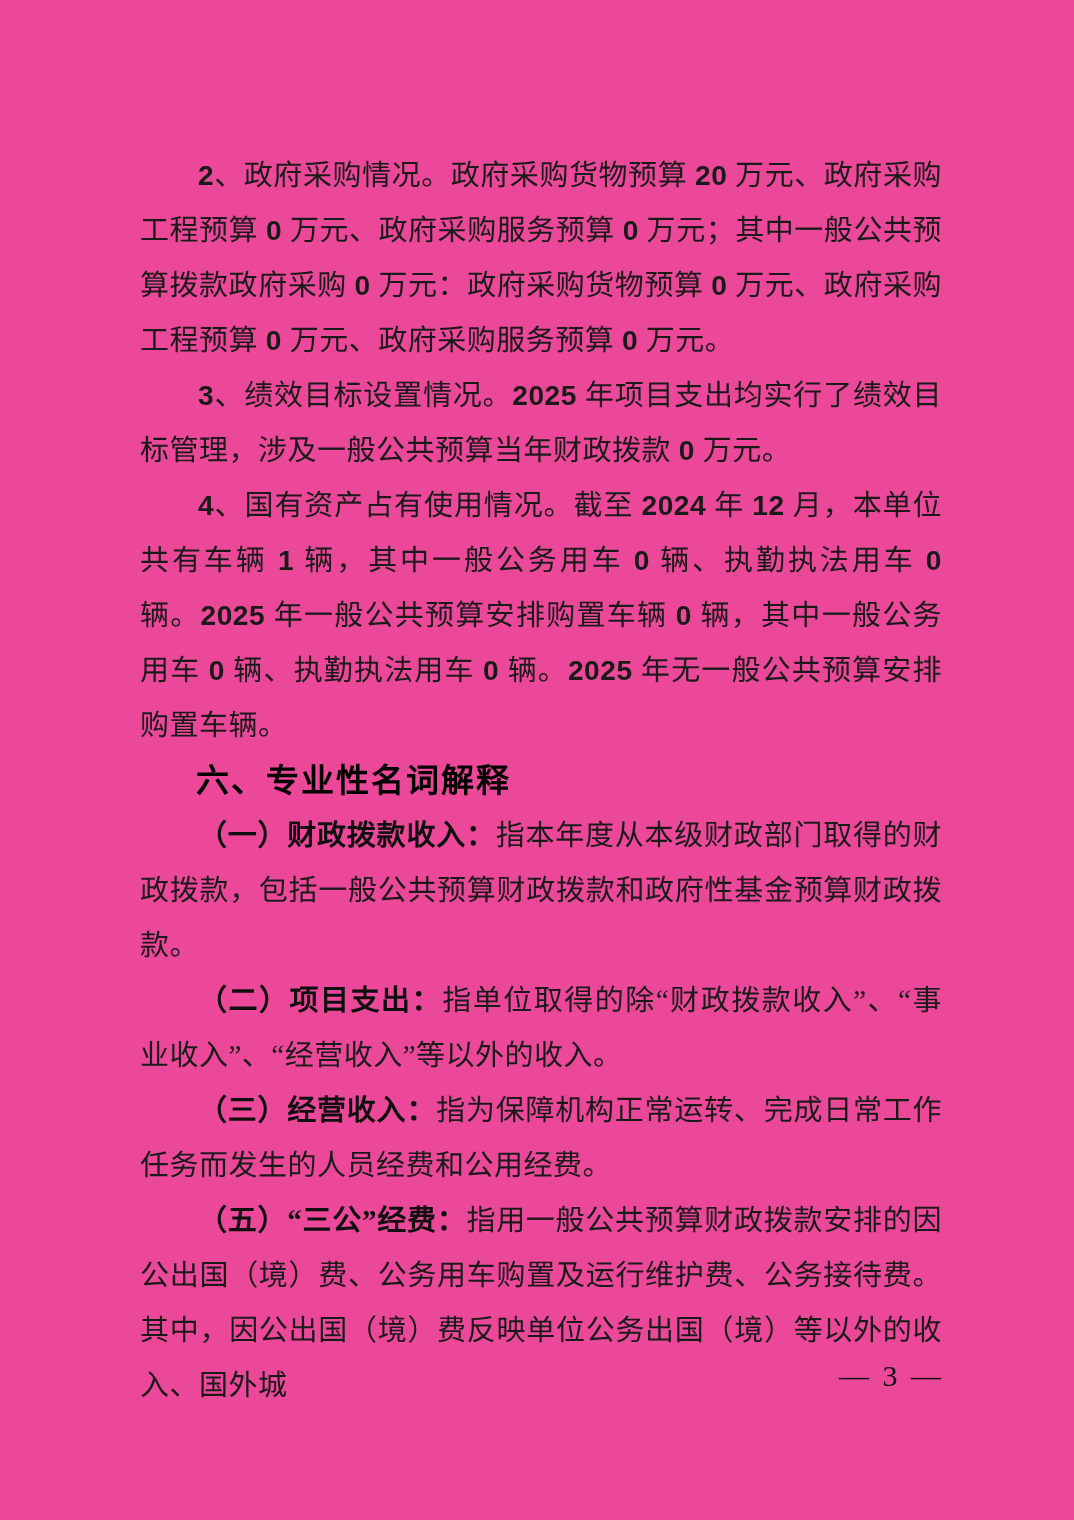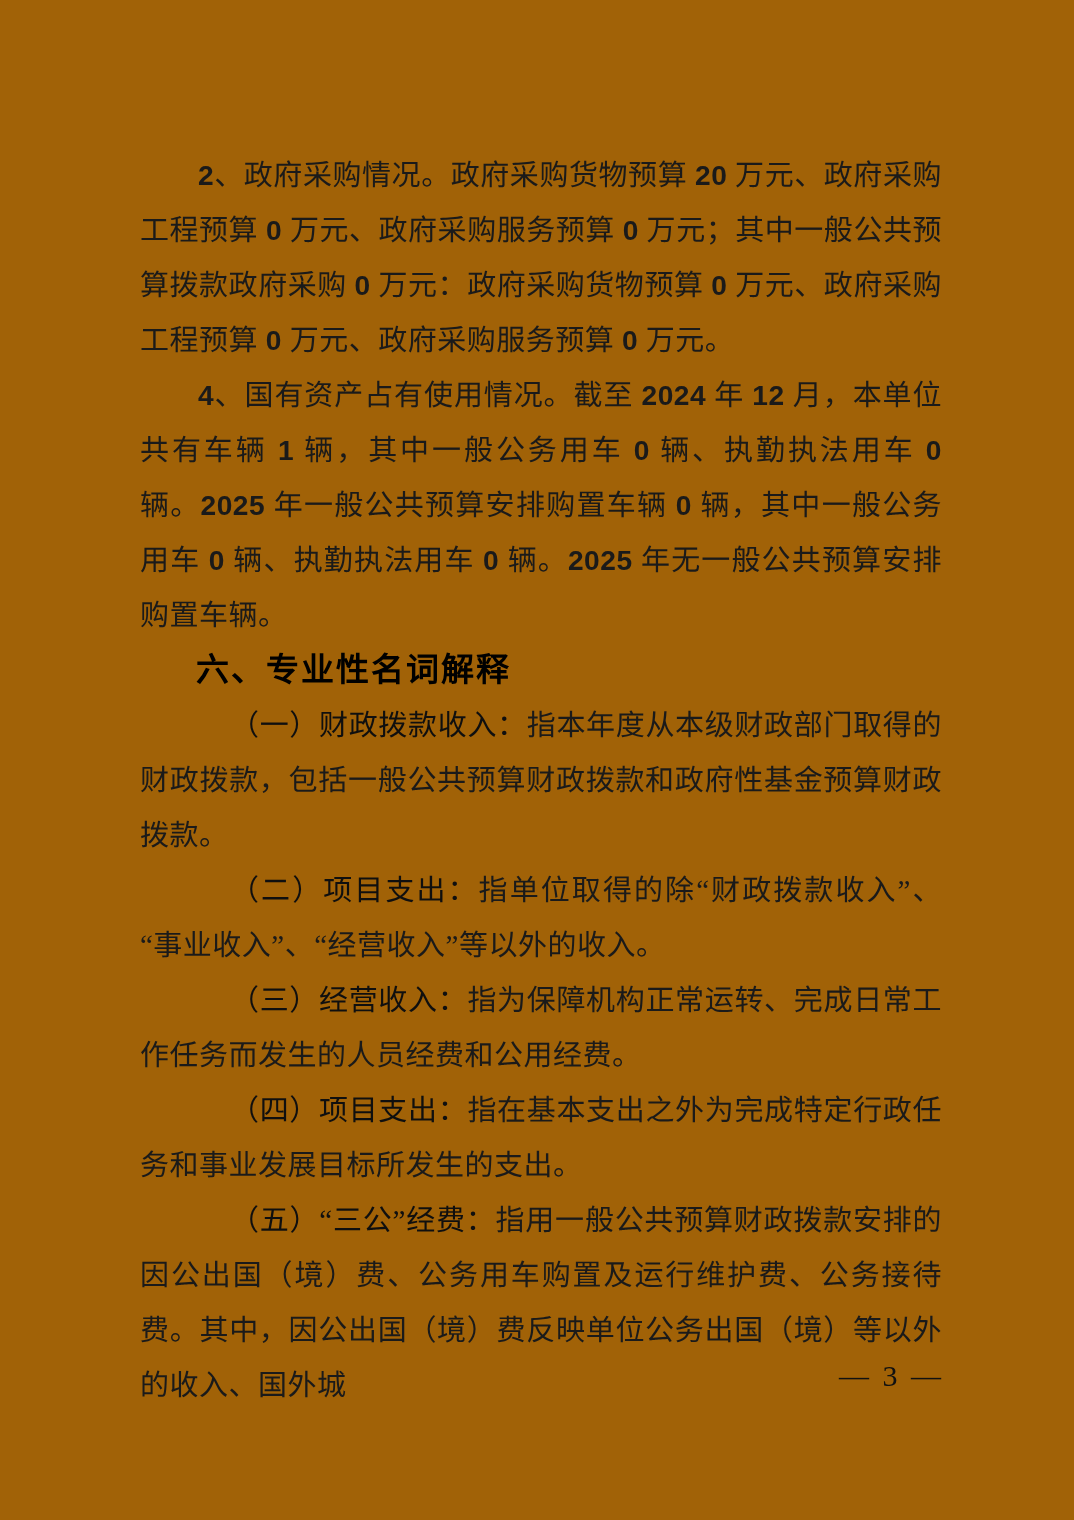--- a/index.html
+++ b/index.html
@@ -33,33 +33,32 @@
     letter-spacing: 0.5px;
   }
 
   .para {
     text-indent: 2em;
     margin: 0;
   }
 
   .heading {
     text-indent: 56px;
-    font-family: Liberation Serif, serif;
+    font-family: Liberation Sans, sans-serif;
     font-weight: 700;
     font-size: 33px;
     line-height: 55px;
     color: #000000;
     text-align: left;
     letter-spacing: 2px;
   }
 
   .term {
-    font-weight: 400;
+    font-weight: 700;
     color: #0f0f0f;
-    margin-left: 32px;
   }
 
   .num {
     font-family: "Liberation Sans", sans-serif;
     font-weight: 600;
     font-size: 0.97em;
   }
 
   .page-number {
     position: absolute;
@@ -68,36 +67,36 @@
     font-size: 30px;
     line-height: 40px;
     letter-spacing: 3px;
     color: #111111;
     font-family: "Liberation Serif", serif;
   }
 </style>
 </head>
 <body>
 
-<div class="page" style="background: #a16207; color: rgb(26, 26, 26); padding-left: 44px;">
+<div class="page" style="background: #ec4899; color: rgb(26, 26, 26); padding-left: 44px;">
   <div class="content">
 
     <p class="para rich"><span class="num">2</span>、政府采购情况。政府采购货物预算 <span class="num">20</span> 万元、政府采购工程预算 <span class="num">0</span> 万元、政府采购服务预算 <span class="num">0</span> 万元；其中一般公共预算拨款政府采购 <span class="num">0</span> 万元：政府采购货物预算 <span class="num">0</span> 万元、政府采购工程预算 <span class="num">0</span> 万元、政府采购服务预算 <span class="num">0</span> 万元。</p>
 
+    <p class="para rich"><span class="num">3</span>、绩效目标设置情况。<span class="num">2025</span> 年项目支出均实行了绩效目标管理，涉及一般公共预算当年财政拨款 <span class="num">0</span> 万元。</p>
 
     <p class="para rich"><span class="num">4</span>、国有资产占有使用情况。截至 <span class="num">2024</span> 年 <span class="num">12</span> 月，本单位共有车辆 <span class="num">1</span> 辆，其中一般公务用车 <span class="num">0</span> 辆、执勤执法用车 <span class="num">0</span> 辆。<span class="num">2025</span> 年一般公共预算安排购置车辆 <span class="num">0</span> 辆，其中一般公务用车 <span class="num">0</span> 辆、执勤执法用车 <span class="num">0</span> 辆。<span class="num">2025</span> 年无一般公共预算安排购置车辆。</p>
 
     <h2 class="heading">六、专业性名词解释</h2>
 
     <p class="para"><b class="term">（一）财政拨款收入：</b><span class="rich">指本年度从本级财政部门取得的财政拨款，包括一般公共预算财政拨款和政府性基金预算财政拨款。</span></p>
 
     <p class="para"><b class="term">（二）项目支出：</b><span class="rich">指单位取得的除“财政拨款收入”、“事业收入”、“经营收入”等以外的收入。</span></p>
 
     <p class="para"><b class="term">（三）经营收入：</b><span class="rich">指为保障机构正常运转、完成日常工作任务而发生的人员经费和公用经费。</span></p>
 
-    <p class="para"><b class="term">（四）项目支出：</b><span class="rich">指在基本支出之外为完成特定行政任务和事业发展目标所发生的支出。</span></p>
 
     <p class="para"><b class="term">（五）“三公”经费：</b><span class="rich">指用一般公共预算财政拨款安排的因公出国（境）费、公务用车购置及运行维护费、公务接待费。其中，因公出国（境）费反映单位公务出国（境）等以外的收入、国外城</span></p>
 
   </div>
 
   <div class="page-number">— 3 —</div>
 </div>
 
 </body></html>

